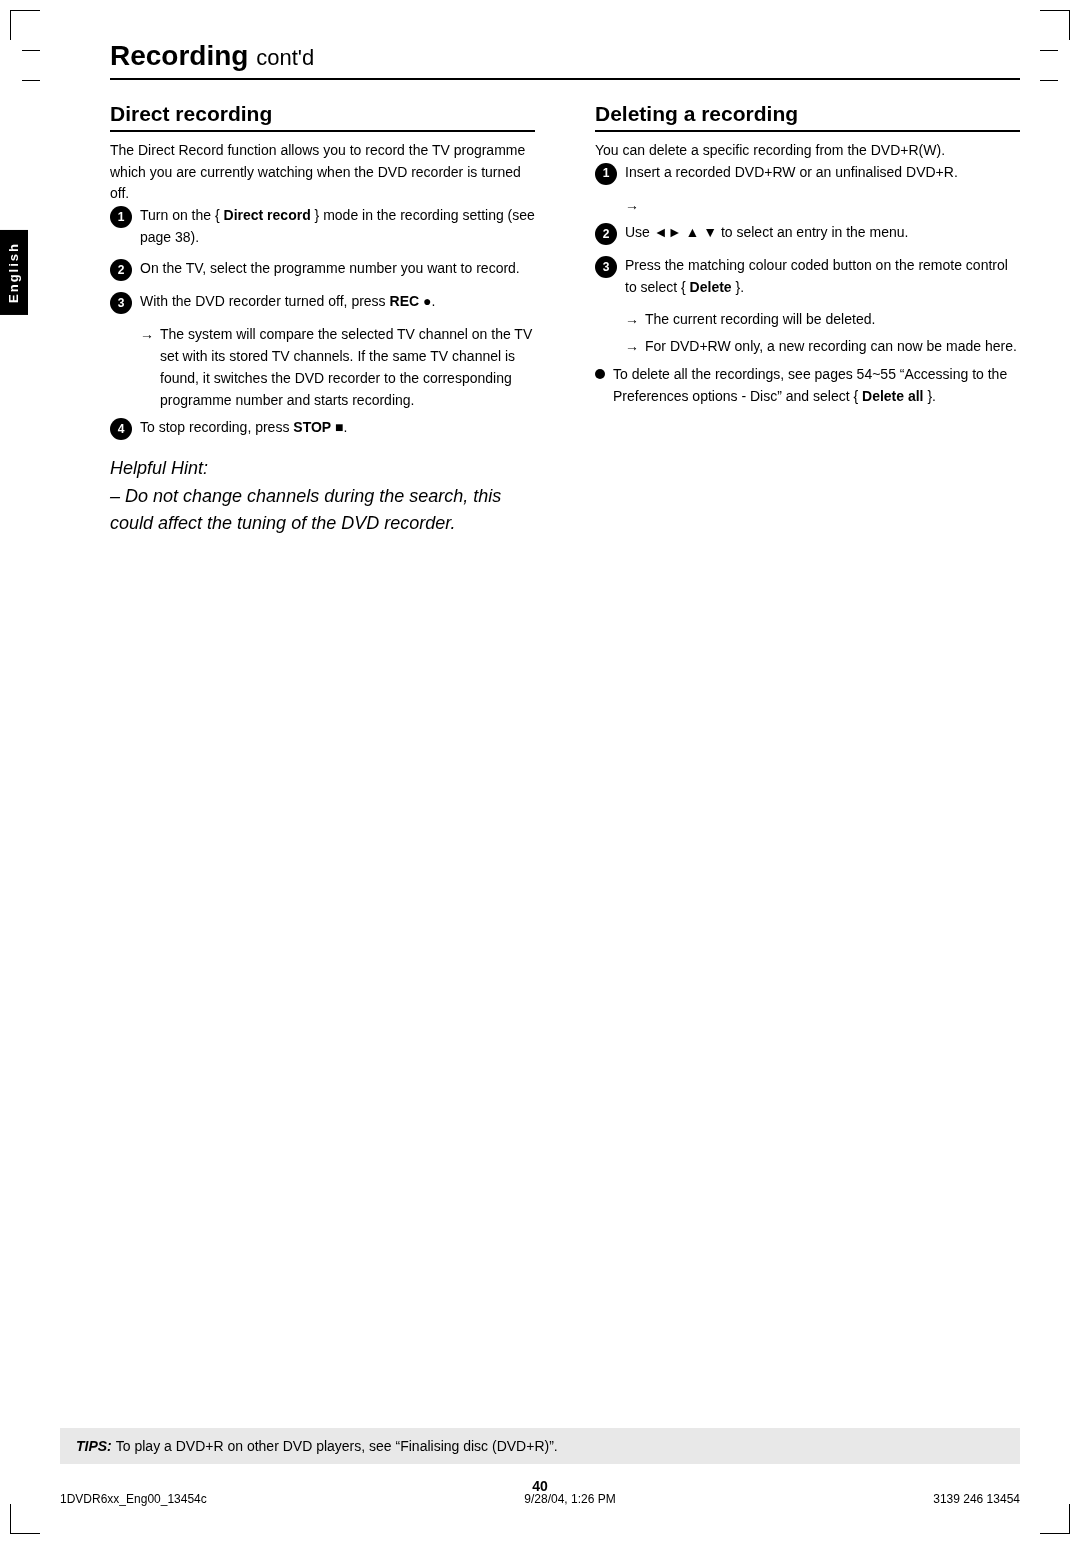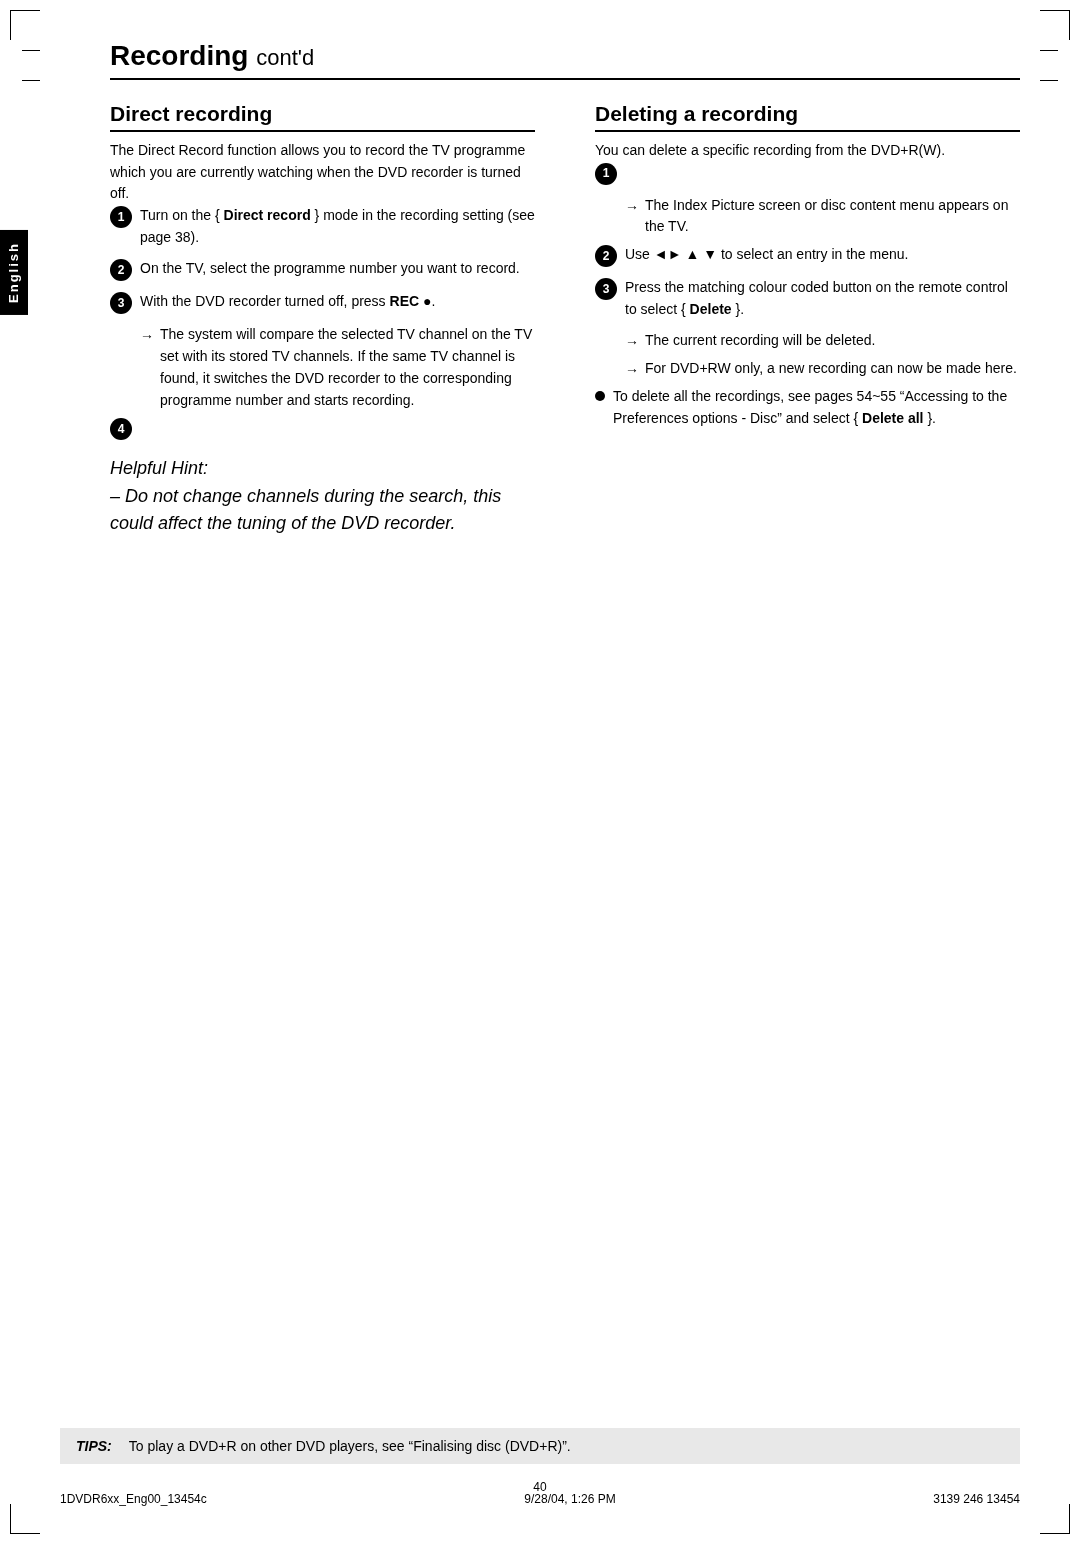--- a/index.html
+++ b/index.html
@@ -219,21 +219,21 @@
     .tips-bar {
       position: absolute;
       bottom: 80px;
       left: 60px;
       right: 60px;
       background: #e8e8e8;
       padding: 10px 16px;
       font-size: 14px;
       display: flex;
       align-items: baseline;
-      gap: 17px;
+      gap: 4px;
     }
 
     .tips-label {
       font-weight: bold;
       font-style: italic;
       white-space: nowrap;
     }
 
     
     .footer {
@@ -245,22 +245,22 @@
       justify-content: space-between;
       align-items: center;
       font-size: 12px;
     }
 
     .page-number-center {
       position: absolute;
       bottom: 50px;
       left: 50%;
       transform: translateX(-50%);
-      font-size: 12px;
-      font-weight: normal;
+      font-size: 14px;
+      font-weight: bold;
     }
 
     b, strong {
       font-weight: bold;
     }
   </style>
 </head>
 <body>
 
 <div class="page-wrapper">
@@ -313,45 +313,48 @@
           </li>
           <li style="list-style:none; padding:0; margin:0;">
             <div class="arrow-note">
               <span class="arrow-symbol">→</span>
               <span>The system will compare the selected TV channel on the TV set with its stored TV channels.  If the same TV channel is found, it switches the DVD recorder to the corresponding programme number and starts recording.</span>
             </div>
           </li>
 
           <li class="step-item">
             <div class="step-number">4</div>
+            <div class="step-text">
+              To stop recording, press <strong>STOP</strong> ■.
+            </div>
           </li>
 
         </ul>
 
         <div class="helpful-hint">
           <div class="hint-title">Helpful Hint:</div>
           <div class="hint-body">– Do not change channels during the search, this could affect the tuning of the DVD recorder.</div>
         </div>
 
       </div>
 
       <div class="col-right">
         <div class="section-heading">Deleting a recording</div>
 
         <p class="body-text">You can delete a specific recording from the DVD+R(W).</p>
 
         <ul class="steps-list">
 
           <li class="step-item">
             <div class="step-number">1</div>
+            <div class="step-text">Insert a recorded DVD+RW or an unfinalised DVD+R.</div>
           </li>
           <li style="list-style:none; padding:0; margin:0;">
             <div class="arrow-note">
               <span class="arrow-symbol">→</span>
-              <span>The Index Picture screen or disc content menu appears on the TV.</span>
             </div>
           </li>
 
           <li class="step-item">
             <div class="step-number">2</div>
             <div class="step-text">Use ◄► ▲ ▼ to select an entry in the menu.</div>
           </li>
 
           <li class="step-item">
             <div class="step-number">3</div>

